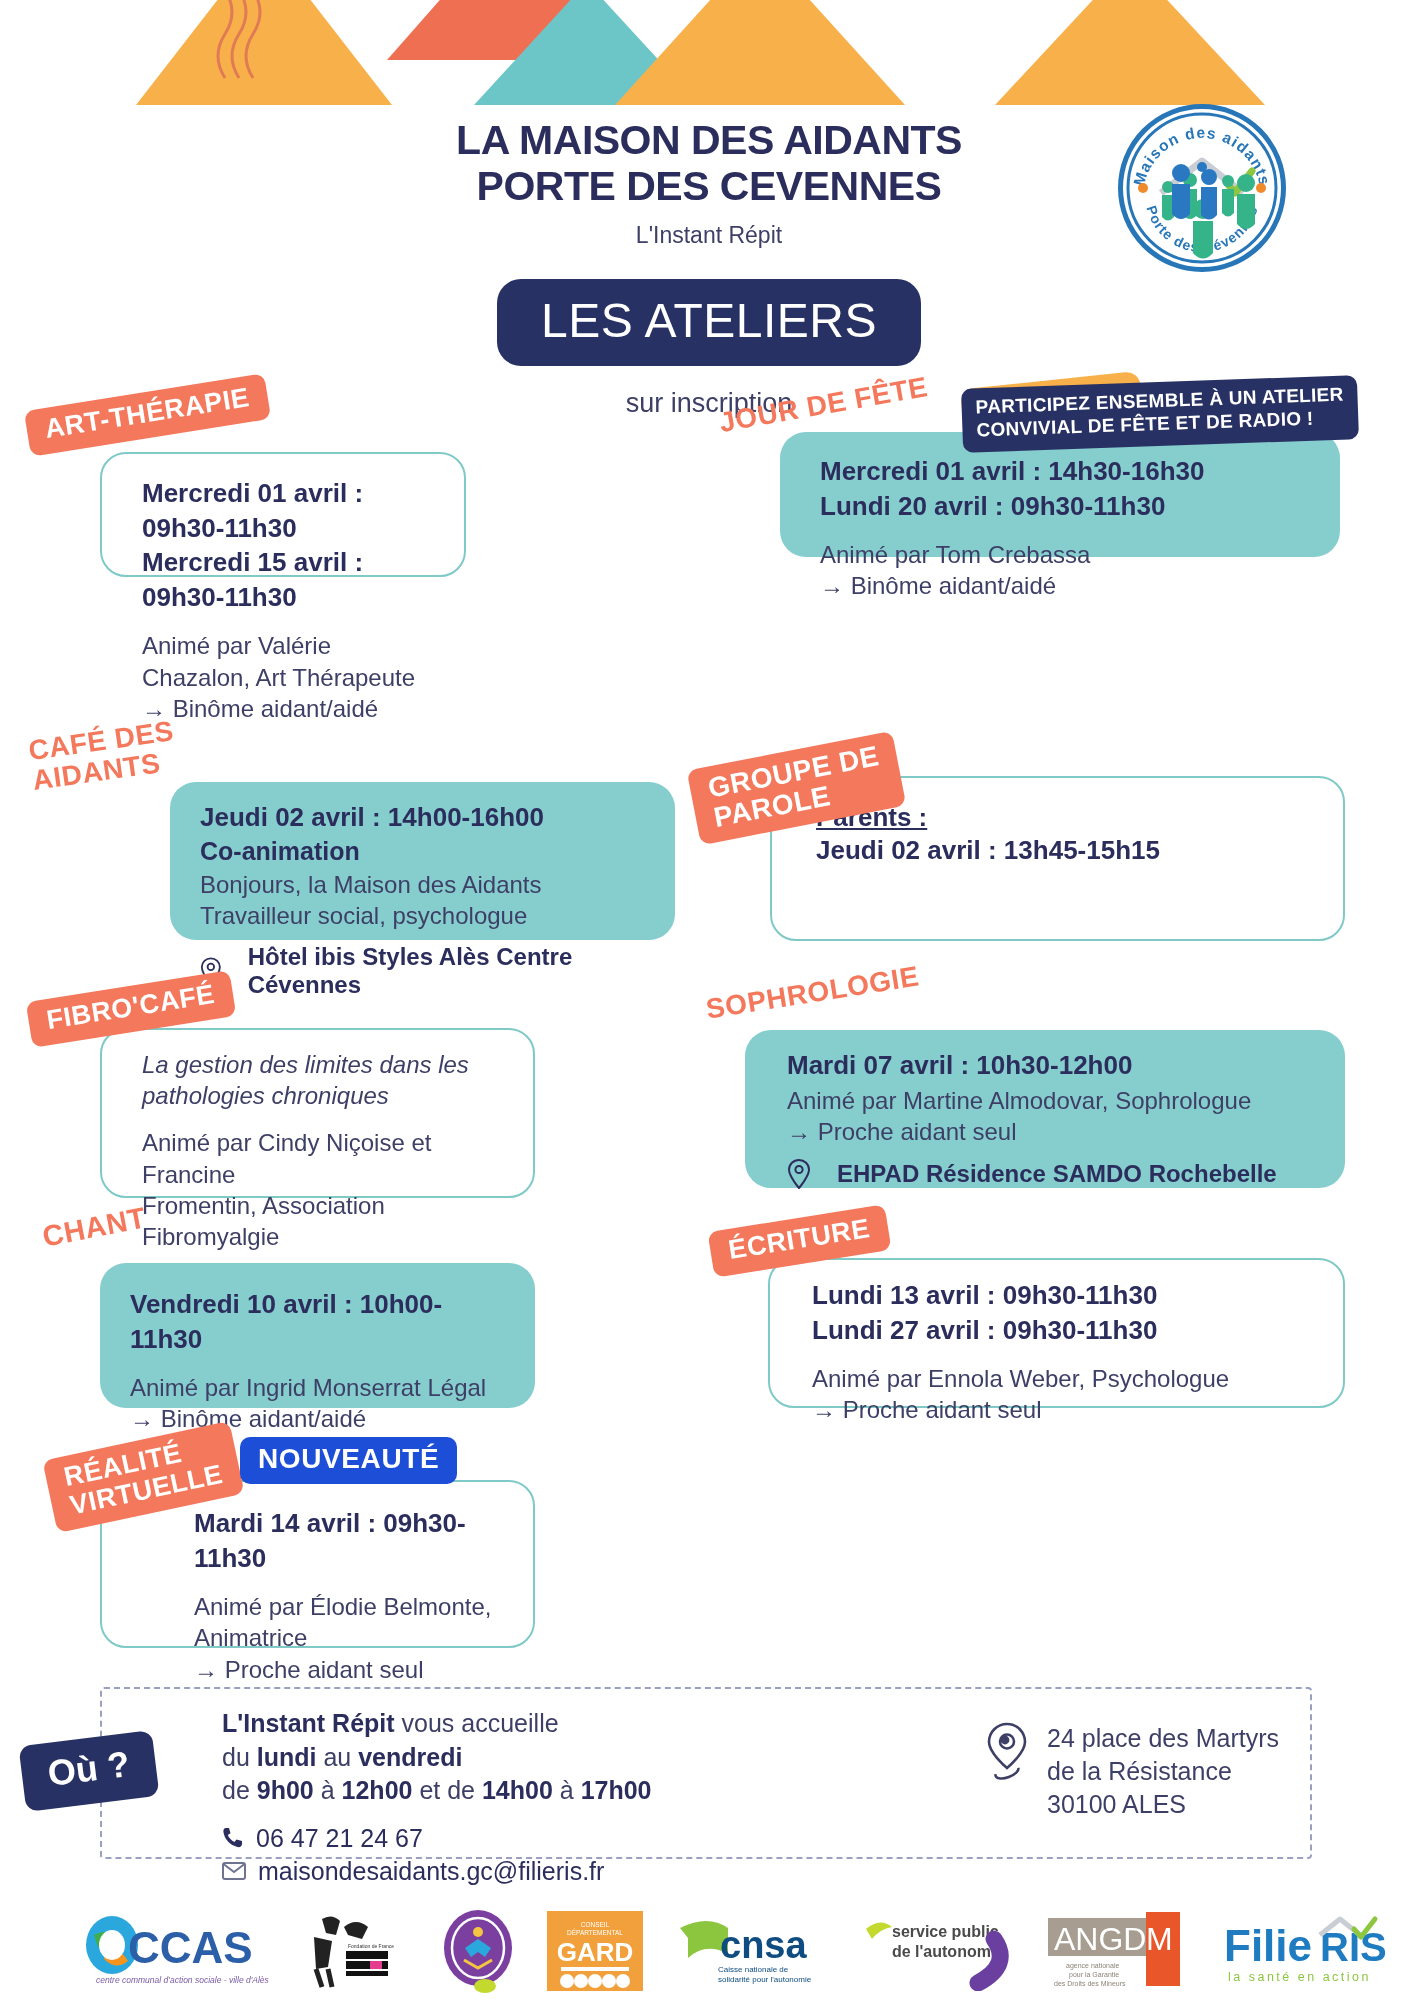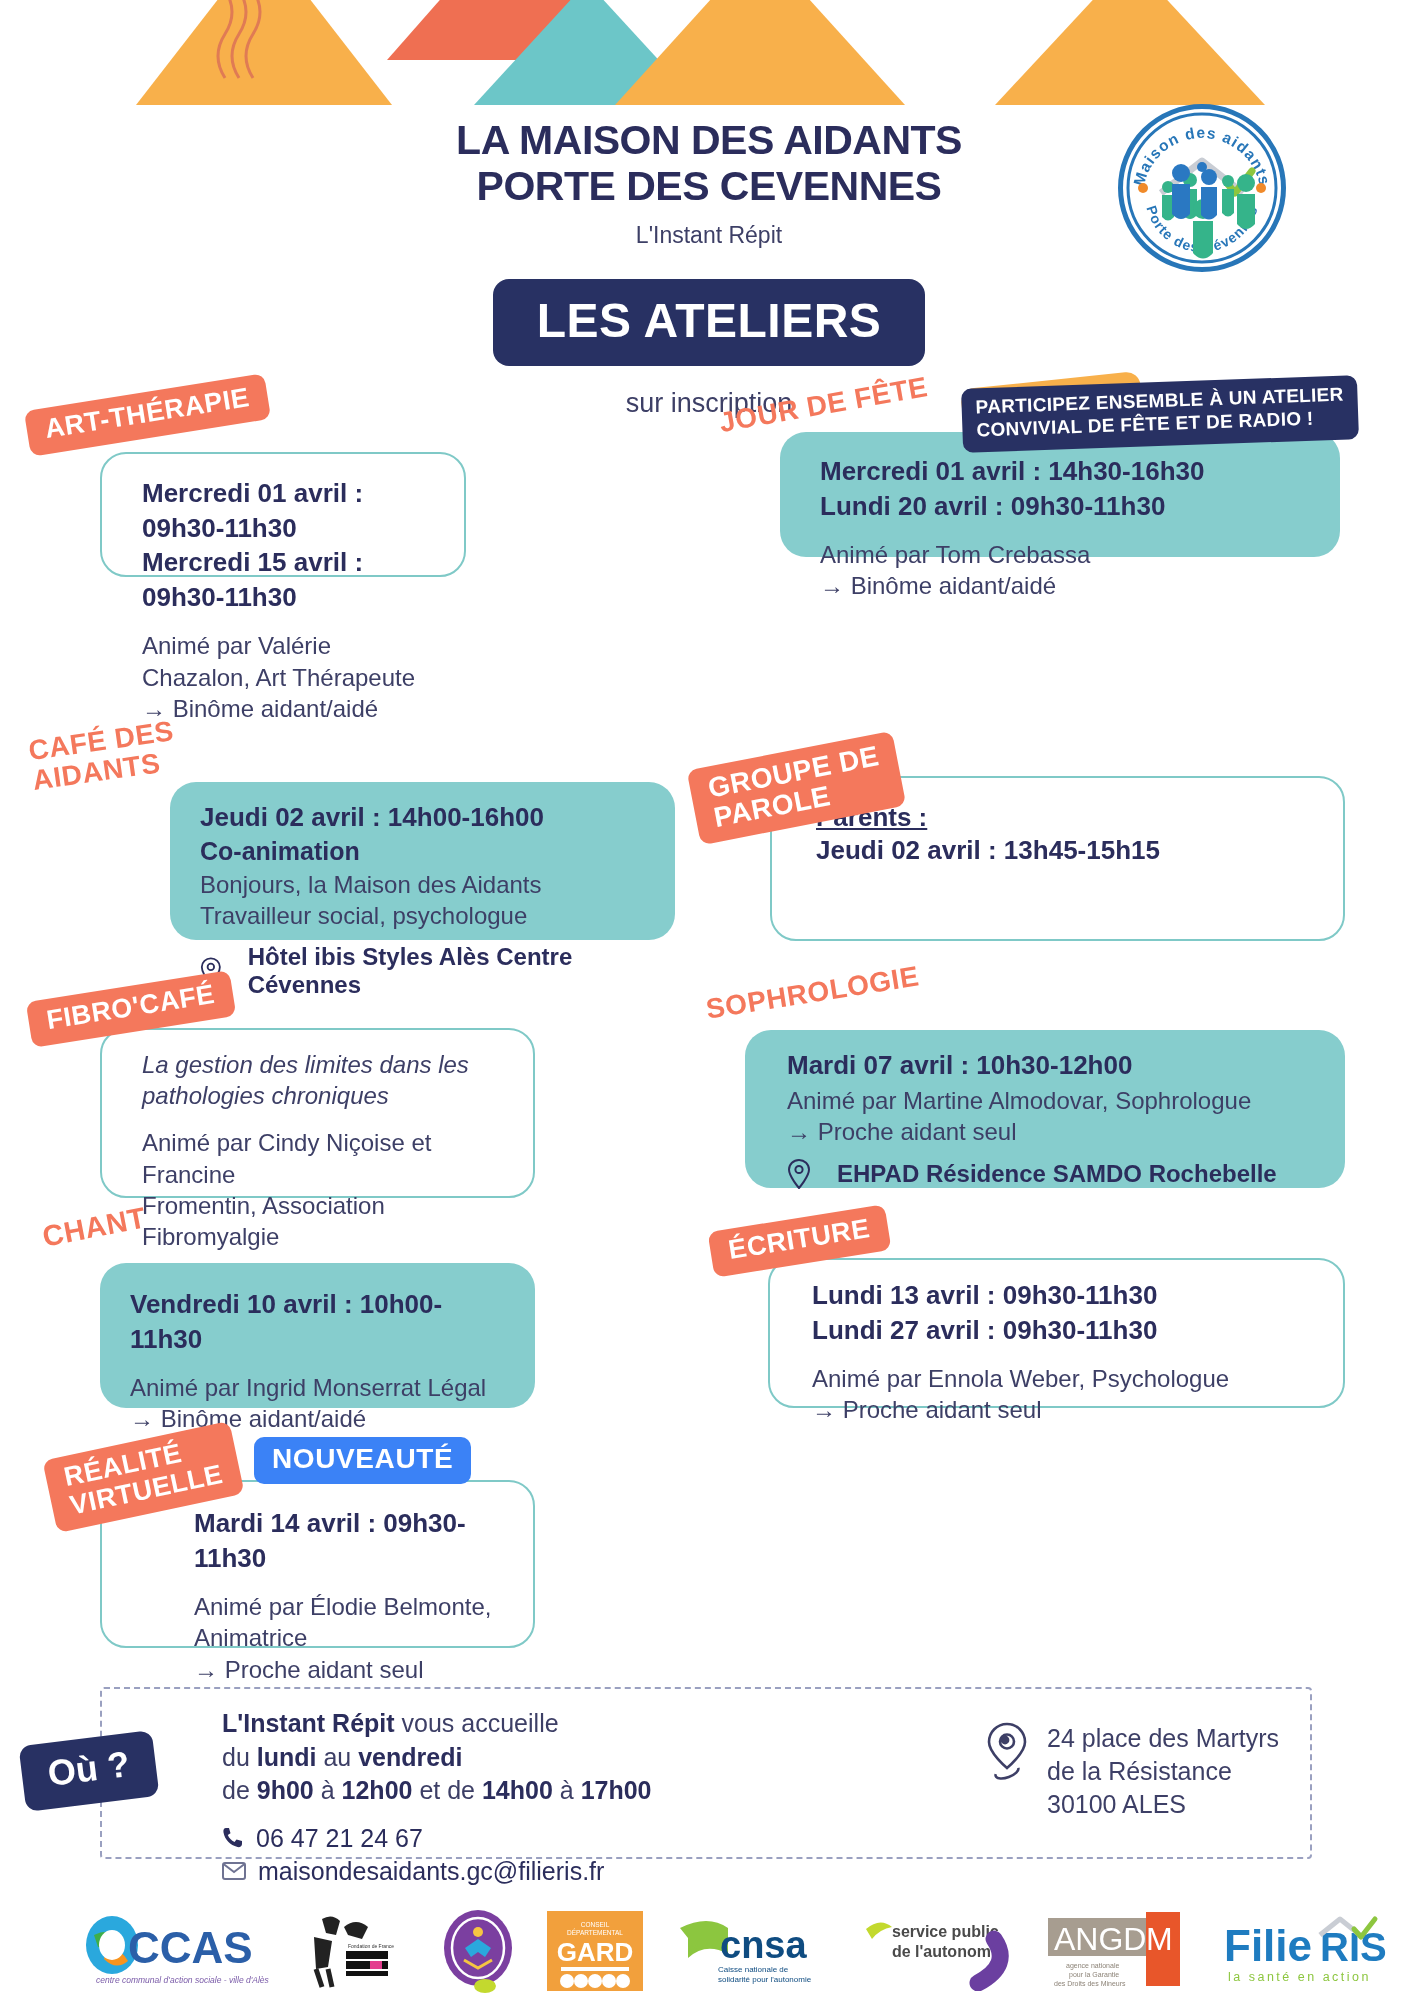--- a/index.html
+++ b/index.html
@@ -19,22 +19,22 @@
   
   .header { position: absolute; top: 118px; left: 0; width: 1418px; text-align: center; }
   .org-title {
     font-size: 41px; font-weight: 700; letter-spacing: -0.5px;
     color: #2b2d5c; line-height: 1.12; text-transform: uppercase;
   }
   .org-sub { font-size: 23px; color: #3d3f66; margin-top: 12px; font-weight: 400; }
 
   .pill-ateliers {
     display: inline-block; background: #283163; color: #fff;
-    font-size: 48px; font-weight: 700; letter-spacing: 0.5px;
-    padding: 14px 44px 18px; border-radius: 16px; margin-top: 30px;
+    font-size: 48px; font-weight: 400; letter-spacing: 0.5px;
+    padding: 14px 44px 18px; border-radius: 24px; margin-top: 30px;
     text-transform: uppercase;
   }
   .sur-inscription { font-size: 27px; color: #3d3f66; margin-top: 22px; }
 
   .badge-avril {
     position: absolute; top: 380px; left: 963px;
     background: #f8b04b; color: #fff; font-size: 42px; font-weight: 700;
     padding: 7px 26px 12px; border-radius: 14px;
     transform: rotate(-6deg); letter-spacing: 1px;
   }
@@ -49,21 +49,21 @@
 
   
   .tag {
     position: absolute; background: #f4785c; color: #ffffff;
     font-weight: 700; border-radius: 10px;
     padding: 7px 18px 10px; line-height: 1.06;
     letter-spacing: 0.6px; z-index: 6; text-transform: uppercase;
     font-size: 27px; white-space: pre-line; text-align: left;
   }
   .tag.plain { background: transparent; color: #f4785c; padding: 0; }
-  .tag.yellow { background: #3b82f6; margin-left: 14px; }
+  .tag.yellow { background: #1d4ed8; }
 
   
   .card { position: absolute; border-radius: 26px; z-index: 3; }
   .card.outline { border: 2px solid #7fc9c7; background: #ffffff; }
   .card.filled  { background: #86cdcd; }
   .card .inner { padding: 22px 26px 22px 40px; }
   .date { font-size: 26px; font-weight: 700; color: #2b2d5c; line-height: 1.33; }
   .subtitle { font-size: 25px; font-weight: 700; color: #2b2d5c; line-height: 1.3; }
   .ital { font-size: 24px; font-style: italic; color: #3d3f66; line-height: 1.28; }
   .body { font-size: 24px; color: #3d3f66; line-height: 1.3; margin-top: 16px; }

